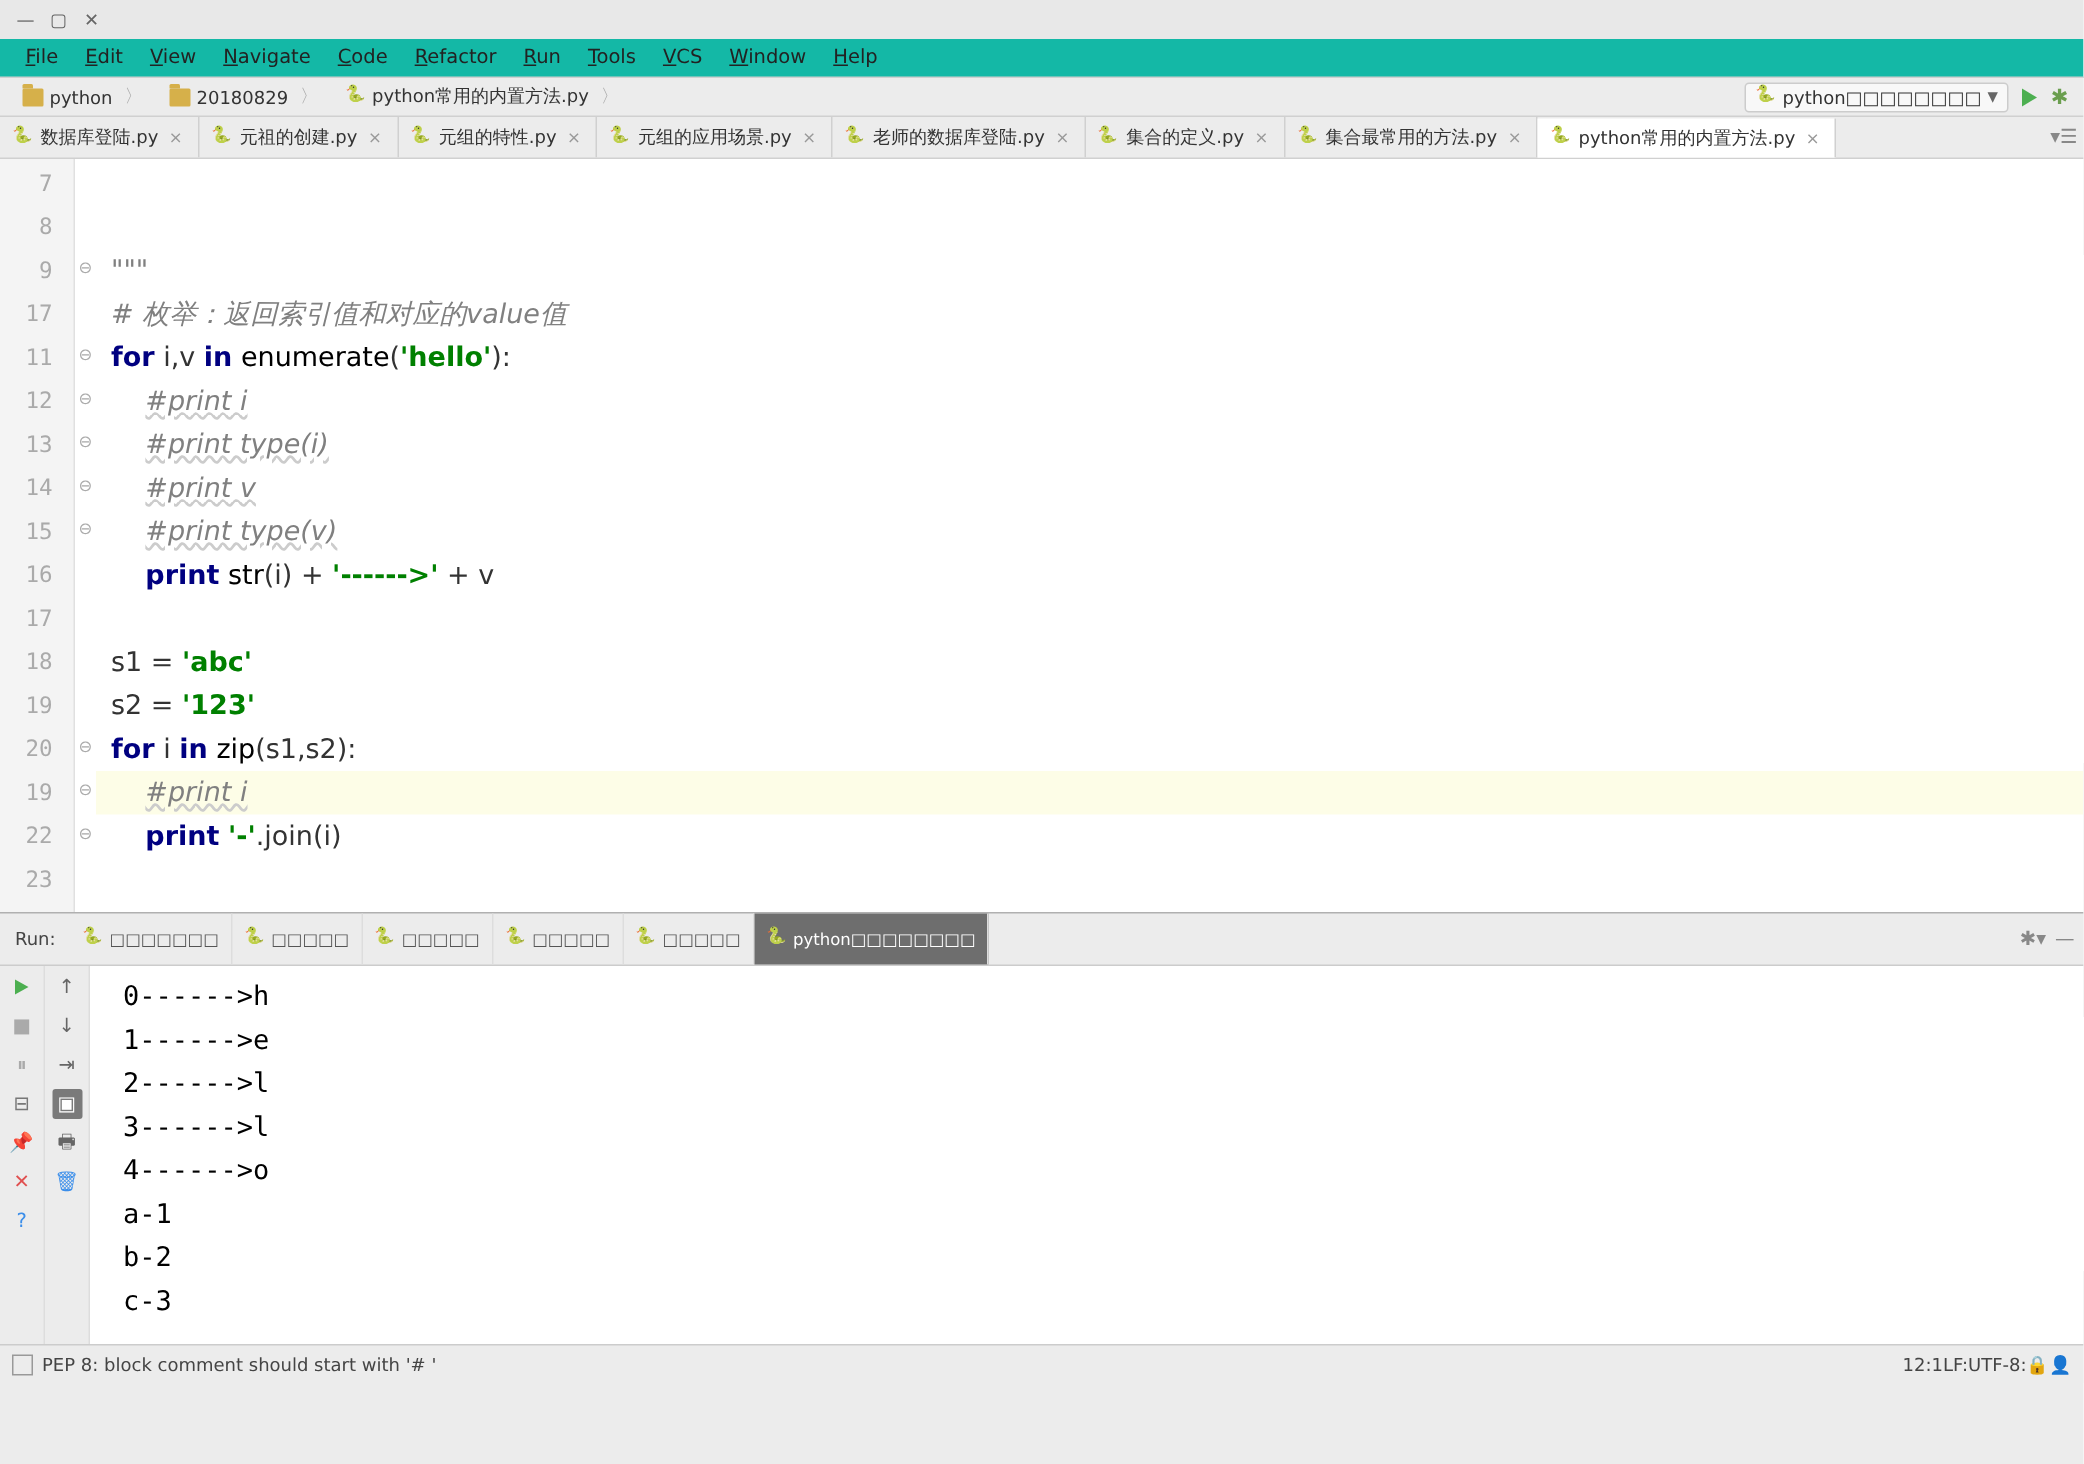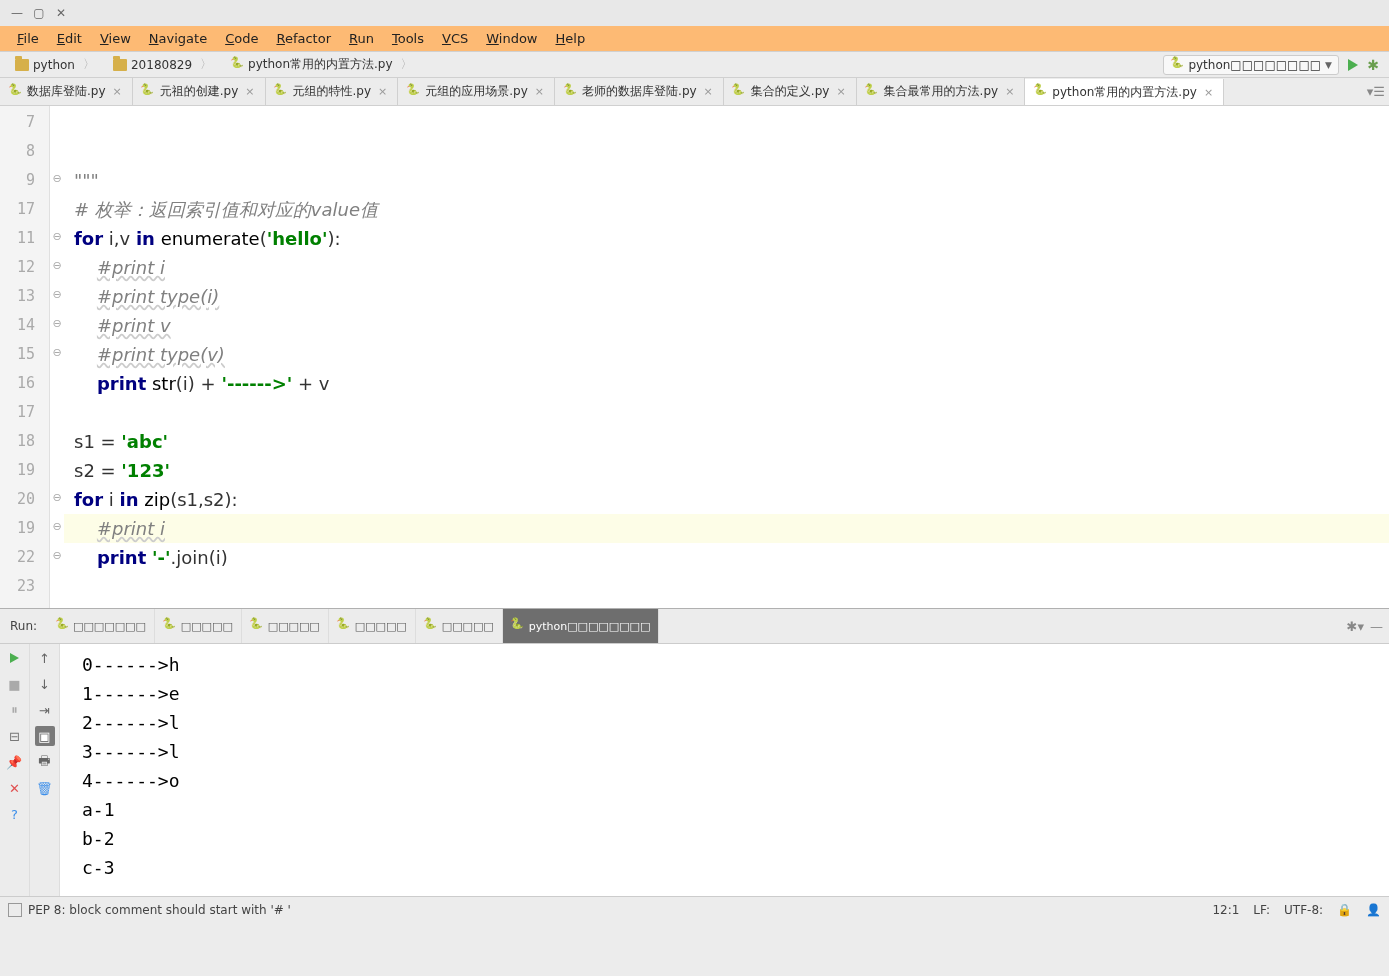--- a/index.html
+++ b/index.html
@@ -4,21 +4,21 @@
 <style>
 * { margin:0; padding:0; box-sizing:border-box; font-family:"DejaVu Sans",Arial,sans-serif; }
 body { background:#ececec; font-size:13px; color:#333; overflow:hidden; width:1389px; height:976px; }
 
 
 .titlebar { height:26px; background:#e8e8e8; display:flex; align-items:center; padding:0 6px; position:relative; }
 .titlebar .title-text { flex:1; text-align:center; color:#595959; font-size:13px; }
 .titlebar .win-btn { width:22px; height:18px; display:flex; align-items:center; justify-content:center; color:#666; font-size:12px; cursor:pointer; }
 
 
-.menubar { height:26px; background:#fdba74; display:flex; align-items:center; padding:0 8px; border-bottom:1px solid #d0d0d0; }
+.menubar { height:26px; background:#14b8a6; display:flex; align-items:center; padding:0 8px; border-bottom:1px solid #d0d0d0; }
 .menubar .menu-item { padding:3px 9px; font-size:13px; cursor:pointer; color:#222; }
 .menubar .menu-item u { text-decoration:underline; }
 
 
 .navbar { height:26px; background:#ececec; display:flex; align-items:center; padding:0 6px; border-bottom:1px solid #d0d0d0; }
 .breadcrumbs { display:flex; align-items:center; flex:1; gap:0; }
 .crumb { display:flex; align-items:center; gap:4px; padding:2px 8px; border:1px solid transparent; border-radius:2px; font-size:12px; color:#333; }
 .crumb .sep { color:#aaa; margin-left:4px; }
 .run-dropdown { display:flex; align-items:center; gap:4px; background:#f8f8f8; border:1px solid #ccc; border-radius:3px; padding:2px 6px; font-size:12px; margin-right:4px; }
 .run-btn, .debug-btn { width:20px; height:20px; display:flex; align-items:center; justify-content:center; cursor:pointer; }
@@ -62,21 +62,21 @@
 .run-body { flex:1; display:flex; background:#fff; overflow:hidden; }
 .run-toolbar { width:30px; background:#ececec; border-right:1px solid #ddd; display:flex; flex-direction:column; align-items:center; padding-top:4px; gap:6px; }
 .run-toolbar2 { width:30px; background:#ececec; border-right:1px solid #ddd; display:flex; flex-direction:column; align-items:center; padding-top:4px; gap:6px; }
 .rtool { width:20px; height:20px; display:flex; align-items:center; justify-content:center; font-size:13px; color:#666; cursor:pointer; }
 .rplay { width:0; height:0; border-left:9px solid #4caf50; border-top:5px solid transparent; border-bottom:5px solid transparent; }
 .console { flex:1; padding:6px 22px; font-family:"DejaVu Sans Mono",monospace; font-size:18px; line-height:29px; white-space:pre; color:#000; }
 
 
 .statusbar { height:26px; background:#ececec; border-top:1px solid #ccc; display:flex; align-items:center; padding:0 8px; font-size:12px; color:#444; }
 .statusbar .sb-left { display:flex; align-items:center; gap:6px; }
-.statusbar .sb-right { margin-left:auto; display:flex; align-items:flex-start; gap:14px; }
+.statusbar .sb-right { margin-left:auto; display:flex; align-items:flex-start; }
 .sb-icon { width:14px; height:14px; border:1px solid #999; }
 </style>
 </head>
 <body>
 
 <div class="titlebar">
   <div class="win-btn">—</div>
   <div class="win-btn">▢</div>
   <div class="win-btn">✕</div>
 </div>

